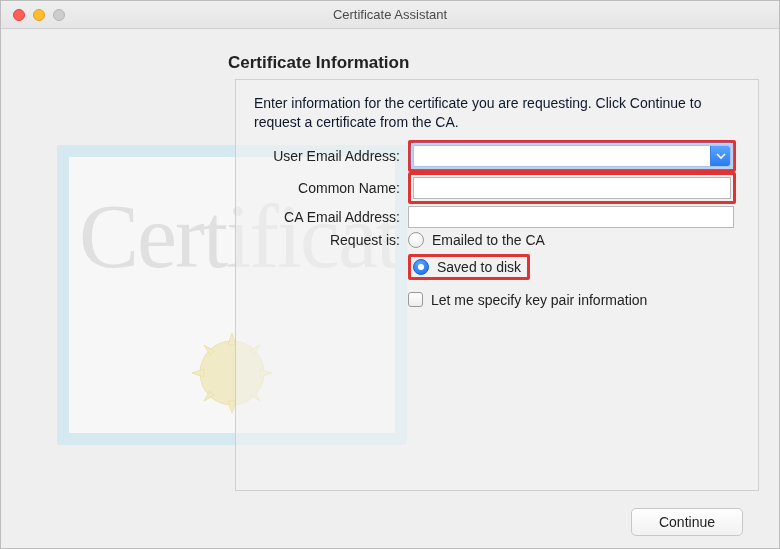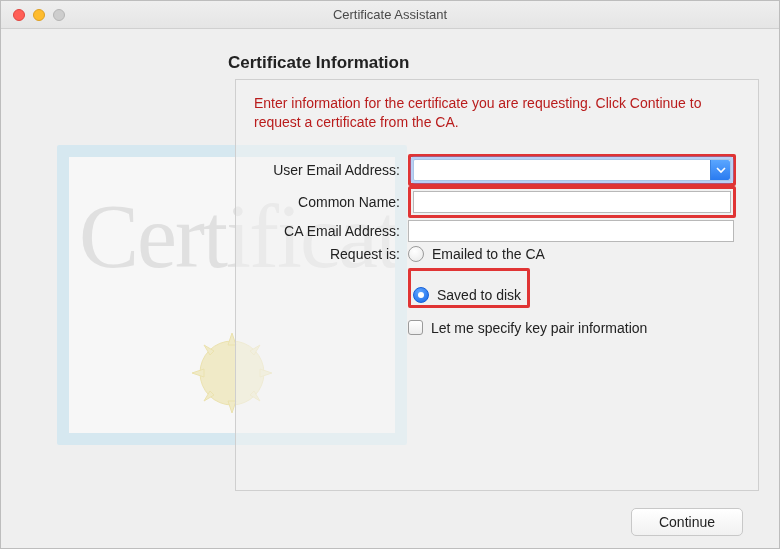--- a/index.html
+++ b/index.html
@@ -110,23 +110,23 @@
       left: 234px;
       top: 50px;
       width: 524px;
       height: 412px;
       border: 1px solid #cfcfcf;
       background: rgba(243,243,243,0.55);
       padding: 14px 18px;
     }
     .instructions {
       font-size: 14px;
-      color: #b91c1c;
+      color: #0f172a;
       line-height: 1.35;
-      margin-bottom: 22px;
+      margin-bottom: 8px;
     }
     .row {
       display: flex;
       align-items: center;
       min-height: 26px;
     }
     .row-label {
       width: 154px;
       text-align: right;
       padding-right: 8px;
@@ -212,21 +212,21 @@
     .radio-circle.selected::after {
       content: "";
       width: 6px;
       height: 6px;
       background: #fff;
       border-radius: 50%;
     }
     .highlight-red-inline {
       border: 3px solid #e03434;
       border-radius: 2px;
-      padding: 16px 6px 2px 2px;
+      padding: 2px 6px 2px 2px;
       display: inline-flex;
       align-items: center;
       gap: 8px;
     }
     .checkbox-row {
       display: flex;
       align-items: center;
       gap: 8px;
       margin-top: 6px;
       font-size: 14px;

